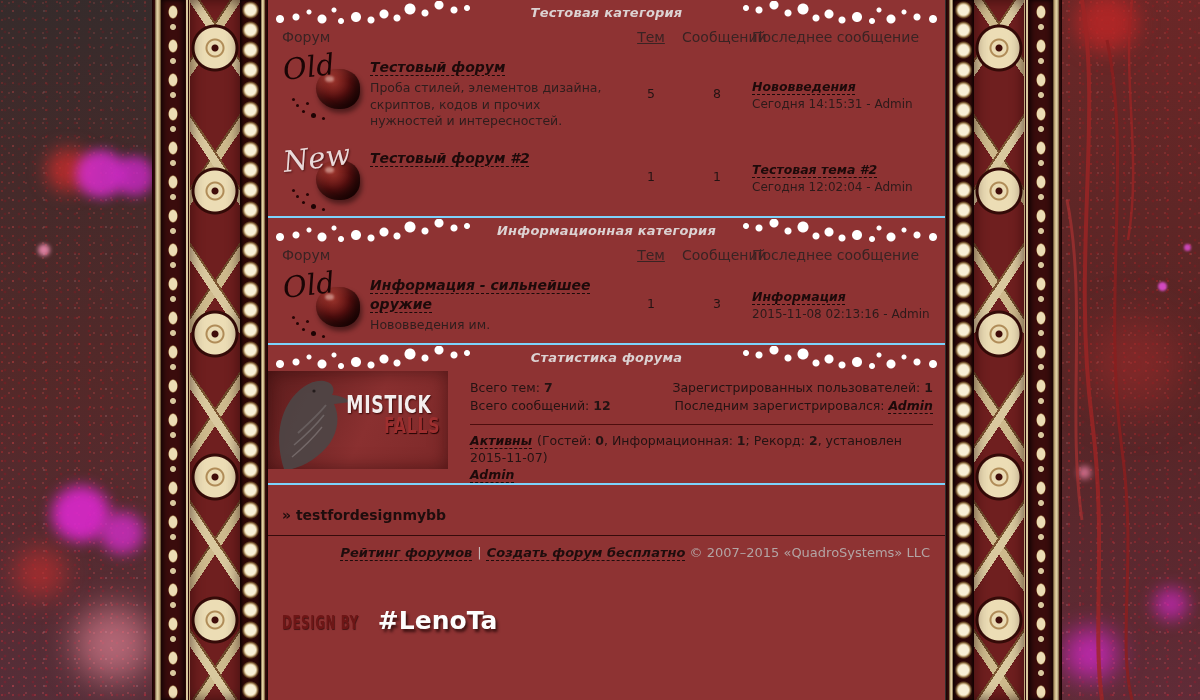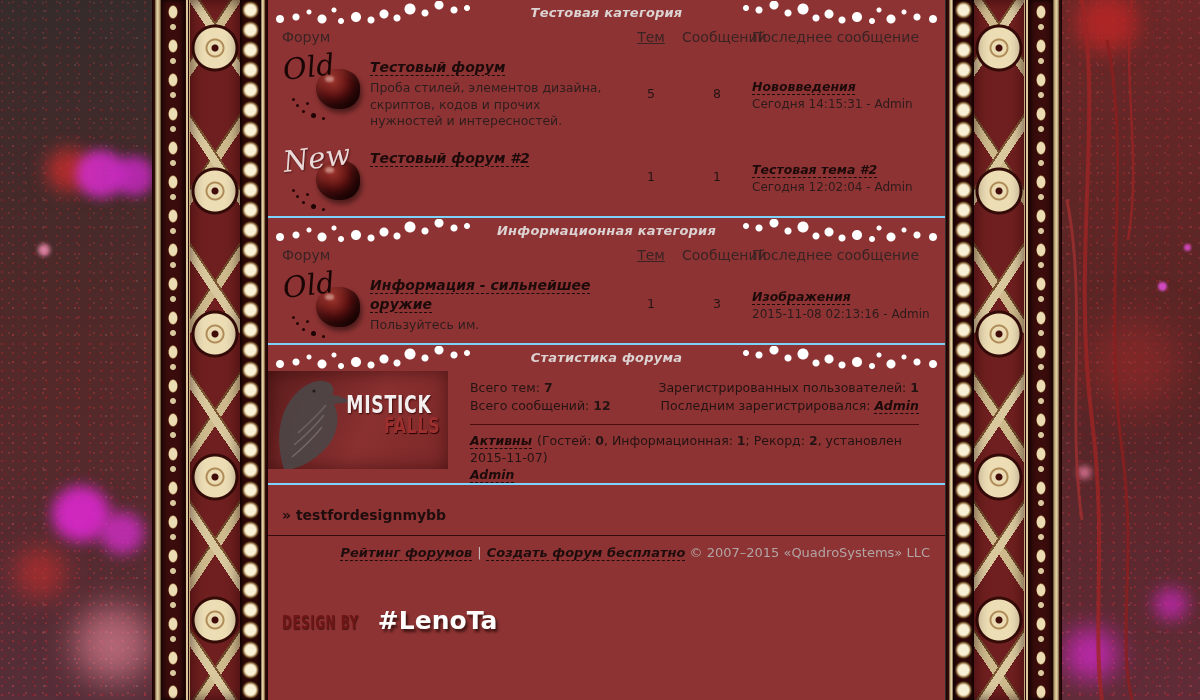--- a/index.html
+++ b/index.html
@@ -117,21 +117,21 @@
   
   .stats-body{display:flex;align-items:flex-start;}
   .banner{position:relative;width:180px;height:98px;flex:0 0 auto;overflow:hidden;
     background:linear-gradient(115deg,#5e1d1d,#8a3030 55%,#7d2929);
     box-shadow:inset 0 0 18px rgba(40,5,5,.55);}
   .banner svg{position:absolute;left:0;top:0;}
   .mistick{position:absolute;right:16px;top:20px;font-weight:bold;font-size:24px;letter-spacing:1px;
     color:#f4eeee;transform:scaleX(.72);transform-origin:right;text-shadow:1px 1px 2px #3a0808;}
   .falls{position:absolute;right:8px;top:42px;font-weight:bold;font-size:22px;letter-spacing:1px;
     color:#9e2f2f;transform:scaleX(.72);transform-origin:right;text-shadow:1px 1px 1px #250404;}
-  .stats-main{flex:1;padding:8px 26px 0 22px;font-size:12.5px;}
+  .stats-main{flex:1;padding:8px 12px 0 22px;font-size:12.5px;}
   .stats-top{display:flex;justify-content:space-between;}
   .stats-line{line-height:18px;}
   .stats-col.right{text-align:right;}
   .b{font-weight:bold;}
   .admin-link{font-weight:bold;font-style:italic;color:#1d0a0a;cursor:pointer;
     text-decoration:underline;text-decoration-style:dashed;text-decoration-thickness:1px;text-underline-offset:3px;}
   .stats-hr{border-top:1px solid #4d0d0d;margin:9px 0 7px;}
   .active-line{line-height:17px;}
   .active-line .admin-link{margin-right:5px;}
 
@@ -264,26 +264,26 @@
         <span>Последнее сообщение</span>
       </div>
 
       <div class="forum-row">
         <div class="f-icon old f-cell-top">
           <span class="blob"></span>
           <span class="script">Old</span>
         </div>
         <div class="f-cell-top">
           <a class="f-name">Информация - сильнейшее оружие</a>
-          <div class="f-desc">Пользуйтесь им.</div>
+          <div class="f-desc">Нововведения им.</div>
         </div>
         <div class="f-num">1</div>
         <div class="f-num">3</div>
         <div>
-          <a class="f-last-link">Изображения</a>
+          <a class="f-last-link">Информация</a>
           <div class="f-last-info">2015-11-08 02:13:16 - Admin</div>
         </div>
       </div>
     </div>
 
     <div class="block stats">
       <div class="cat-header">
         <span class="dots left"></span>
         <span class="cat-title">Статистика форума</span>
         <span class="dots right"></span>

